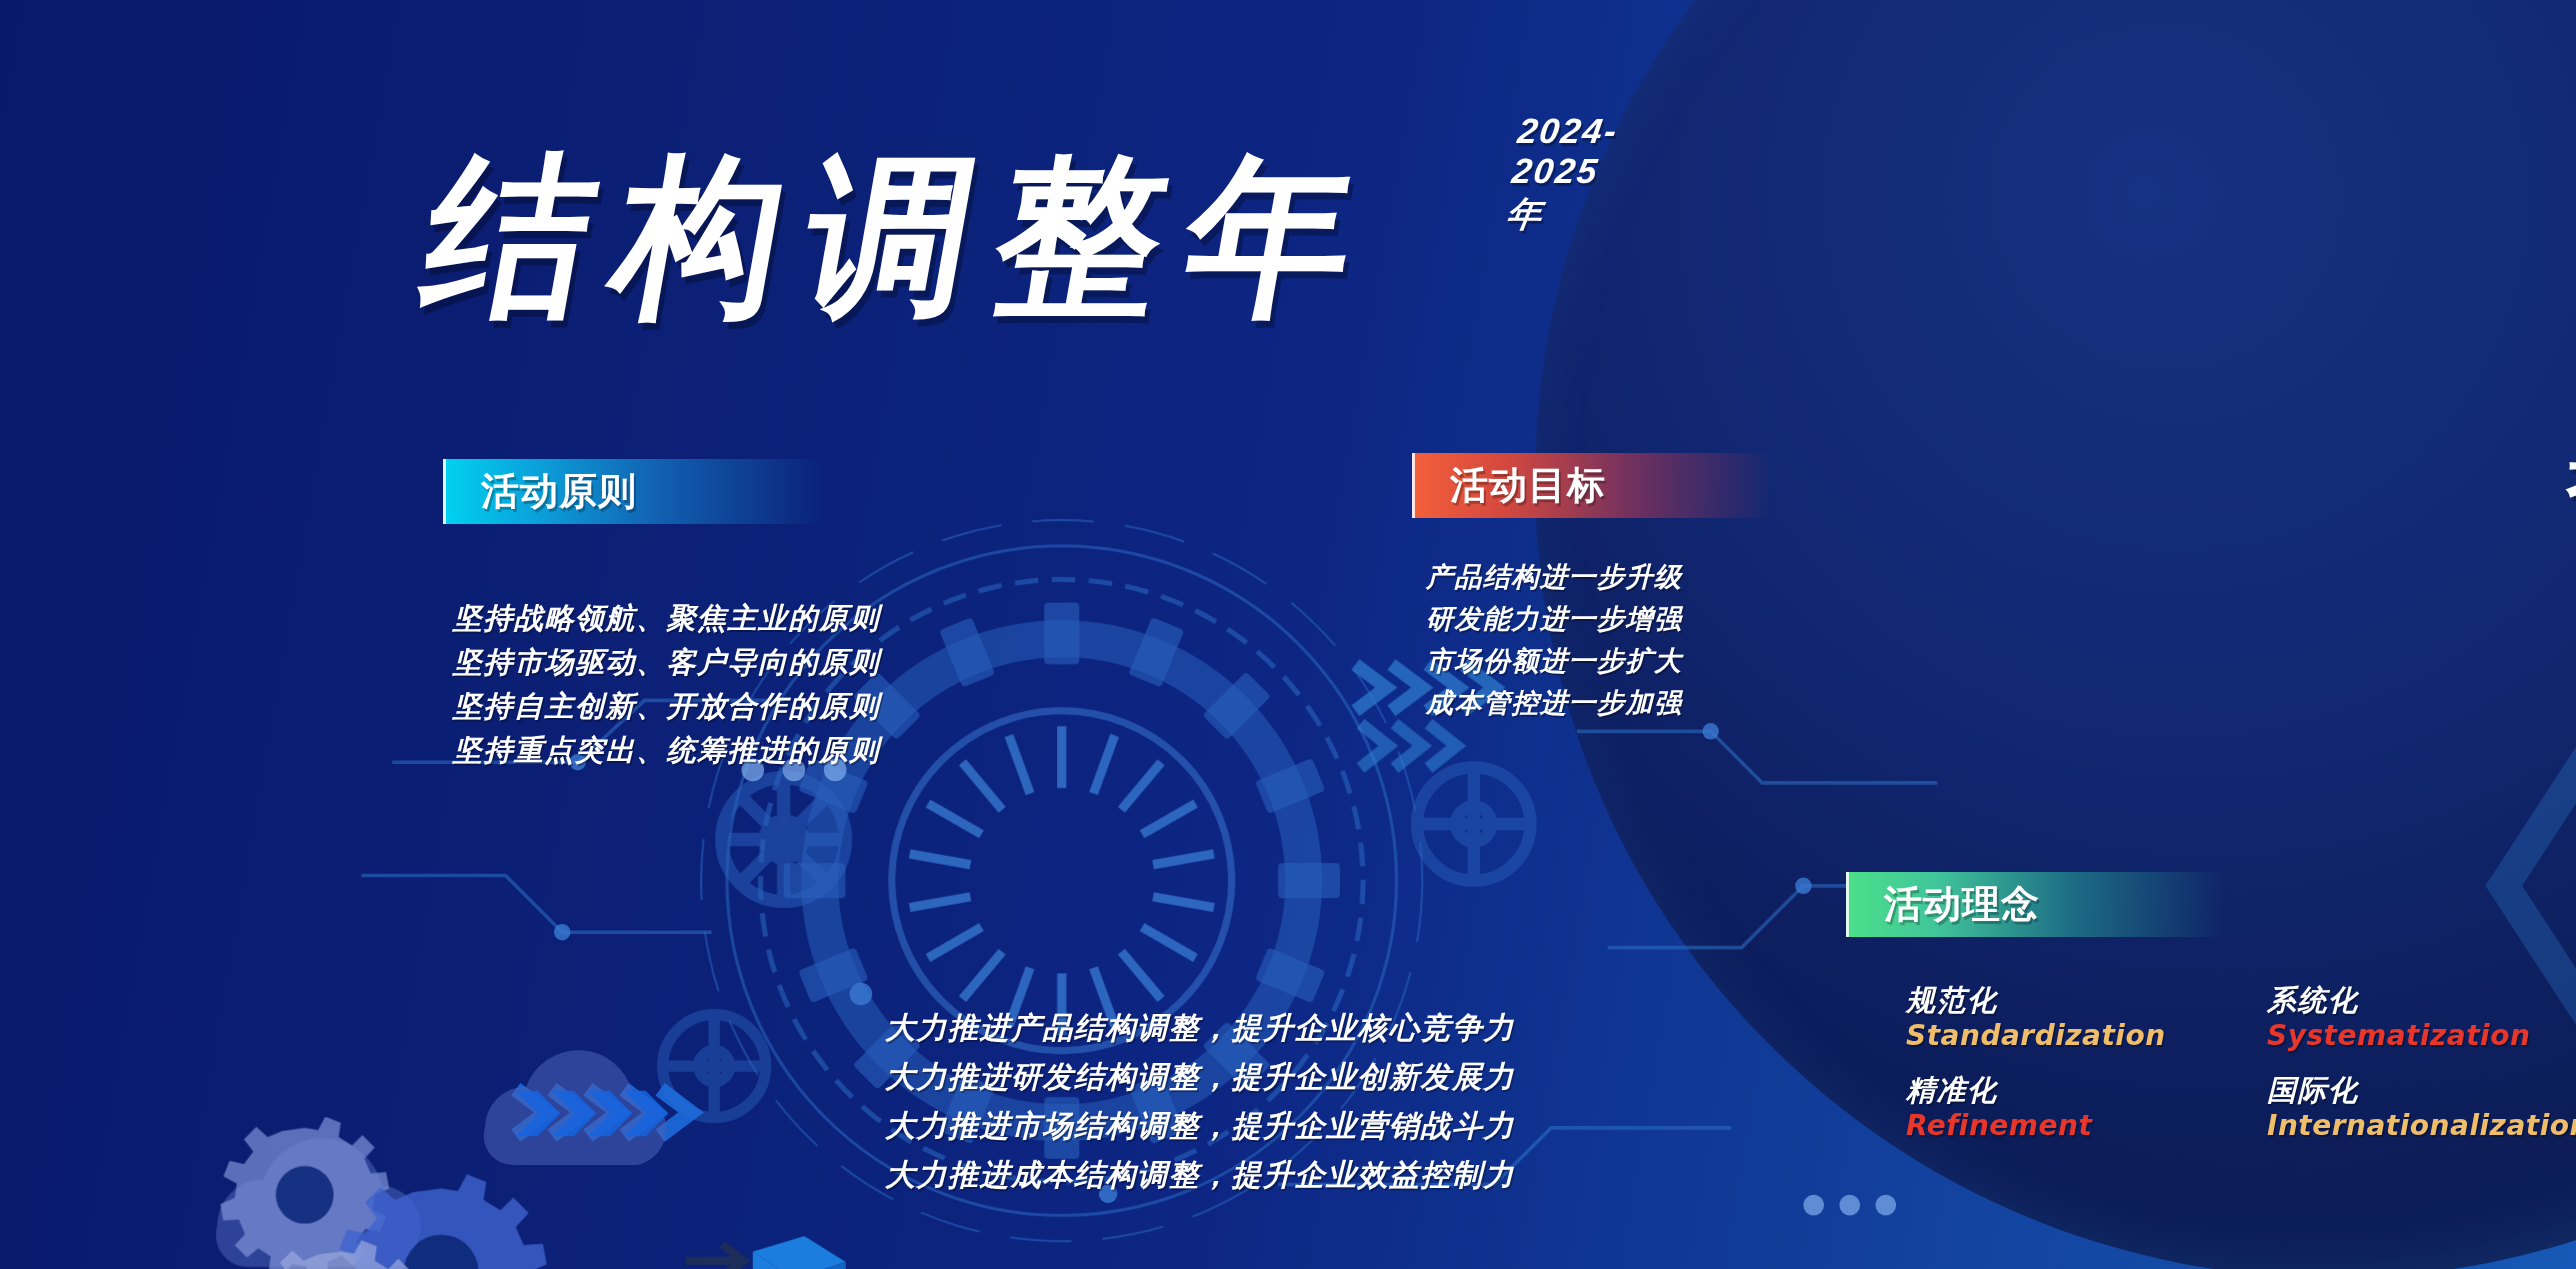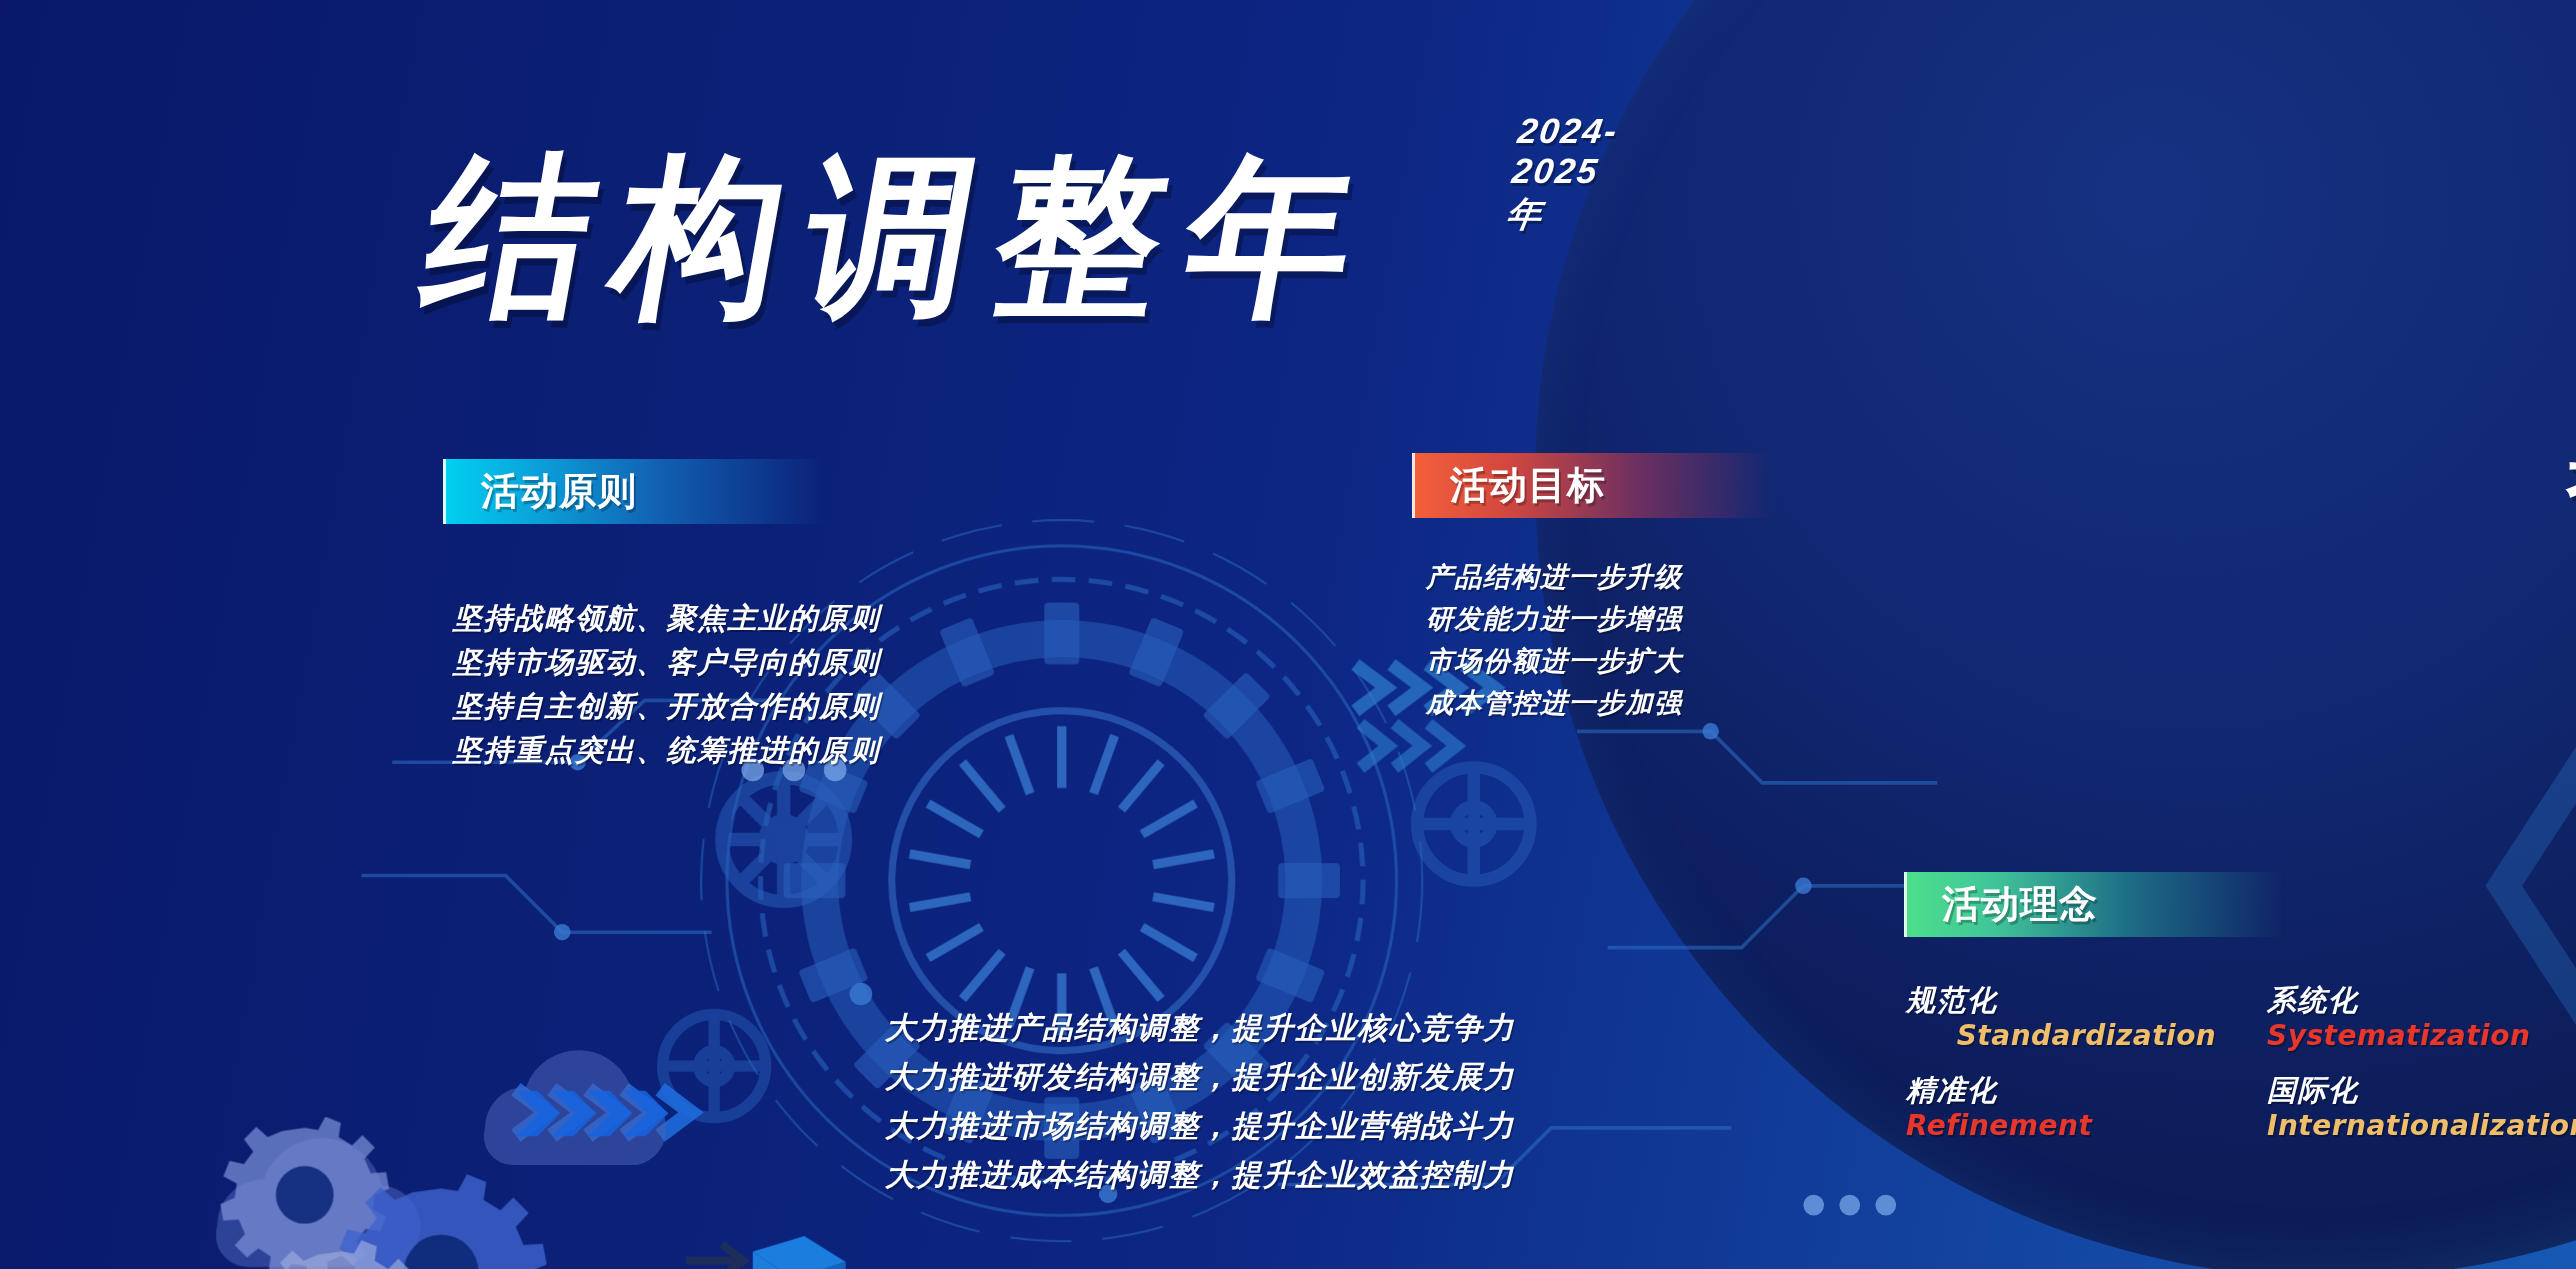--- a/index.html
+++ b/index.html
@@ -54,21 +54,21 @@
     font-family:"DejaVu Sans","Liberation Sans",sans-serif;
     margin-left:13px;
   }
   .badge::before{
     content:""; position:absolute; left:0; top:0; width:3.1px; height:100%;
     background:#ffffff; opacity:.85;
   }
   .b-principle{ left:443px; top:459px; width:381px; background:linear-gradient(90deg,#00d2f0 0%, #0aa6dd 22%, #1263b4 55%, rgba(13,34,118,0) 100%); }
   .b-goal{      left:1412px; top:453px; width:361px; background:linear-gradient(90deg,#f4603a 0%, #d3483f 26%, #6e3060 62%, rgba(38,28,84,0) 100%); }
   .b-content{   left:912px; top:882px; width:368px; background:linear-gradient(90deg,#e203f2 0%, #b017dd 26%, #5a2bb0 58%, rgba(40,30,120,0) 100%); }
-  .b-idea{      left:1904px; top:872px; width:381px; background:linear-gradient(90deg,#4ce08a 0%, #40c49a 24%, #1e6f86 58%, rgba(10,30,90,0) 100%);text-align:right; }
+  .b-idea{      left:1846px; top:872px; width:381px; background:linear-gradient(90deg,#4ce08a 0%, #40c49a 24%, #1e6f86 58%, rgba(10,30,90,0) 100%);text-align:right; }
 
   
   .tlist{ position:absolute; }
   .tlist li{
     list-style:none; color:#fff; font-weight:bold; font-style:italic;
     letter-spacing:1.5px; white-space:nowrap;
     text-shadow:1.5px 2.1px 0 rgba(0,0,0,.30);
     font-family:"DejaVu Sans","Liberation Sans",sans-serif;
   }
   .l-principle{ left:453px; top:576px;margin-top:20px; }
@@ -395,21 +395,21 @@
   <ul class="tlist l-content">
     <li>大力推进产品结构调整，提升企业核心竞争力</li>
     <li>大力推进研发结构调整，提升企业创新发展力</li>
     <li>大力推进市场结构调整，提升企业营销战斗力</li>
     <li>大力推进成本结构调整，提升企业效益控制力</li>
   </ul>
 
   <div class="idea-grid">
     <div class="idea-cell">
       <div class="idea-cn">规范化</div>
-      <div class="idea-en" style="color: rgb(240, 189, 105); text-align: center;">Standardization</div>
+      <div class="idea-en" style="color: rgb(240, 189, 105);">Standardization</div>
     </div>
     <div class="idea-cell">
       <div class="idea-cn">系统化</div>
       <div class="idea-en" style="color: rgb(232, 54, 42);">Systematization</div>
     </div>
     <div class="idea-cell">
       <div class="idea-cn">精准化</div>
       <div class="idea-en" style="color: rgb(232, 54, 42);">Refinement</div>
     </div>
     <div class="idea-cell">

